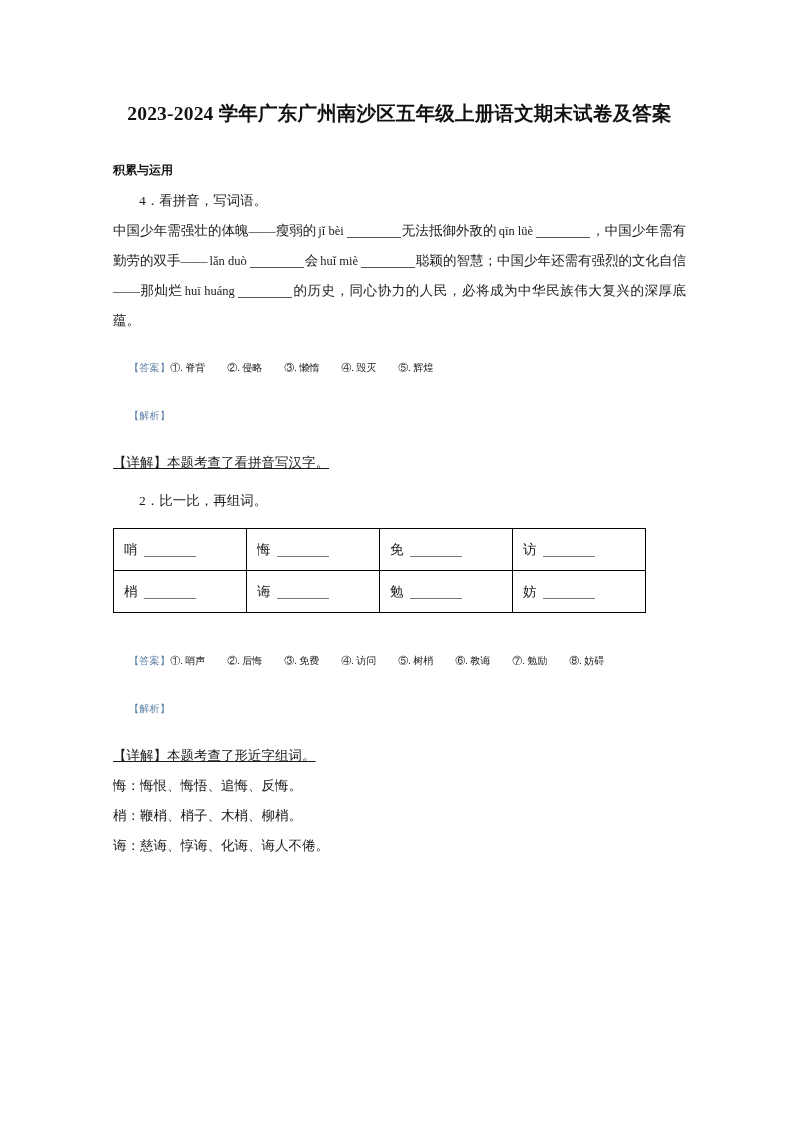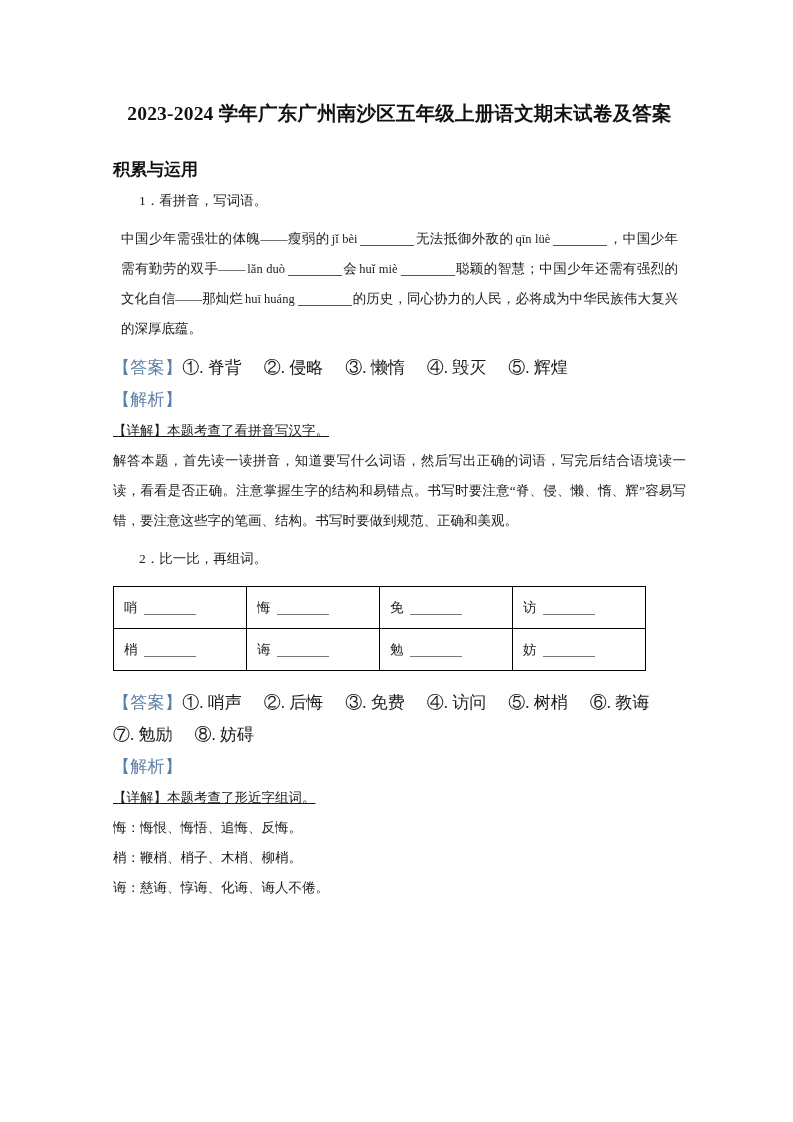--- a/index.html
+++ b/index.html
@@ -31,58 +31,58 @@
   h1.doc-title {
     font-size: 19.5px;
     font-weight: 700;
     line-height: 36px;
     text-align: center;
     margin: 0 0 0 0;
     letter-spacing: 0.2px;
     color: #111111;
   }
   .section-head {
-    font-size: 17px;
+    font-size: 12px;
     font-weight: 700;
     line-height: 20px;
     margin-top: 28px;
     margin-bottom: 6px;
     color: #111111;
   }
   .q-line {
     font-size: 13.5px;
     line-height: 30px;
     text-indent: 26px;
     margin: 0;
     color: #1a1a1a;
   }
   .para {
     font-size: 13.5px;
     line-height: 30px;
-    margin: 8px;
+    margin: 0;
     text-align: justify;
     text-justify: inter-character;
     color: #1a1a1a;
   }
   .para .py {
     font-family: "Liberation Serif", "DejaVu Serif", serif;
     font-size: 12.5px;
     padding: 0 2px;
   }
   .blank {
     display: inline-block;
     border-bottom: 1px solid #555;
     width: 54px;
     vertical-align: -3px;
     margin: 0 1px;
   }
   .ans-row {
-    font-size: 17px;
+    font-size: 10px;
     line-height: 32px;
-    margin: 0;
+    margin: 16px;
     color: #1a1a1a;
   }
   .tag-blue {
     color: #5b7fa6;
     letter-spacing: 0.3px;
   }
   .ans-item {
     display: inline-block;
     margin-right: 22px;
     white-space: nowrap;
@@ -132,31 +132,30 @@
 </head>
 <body>
 
 <div class="page">
   <div class="content">
 
     <h1 class="doc-title">2023-2024 学年广东广州南沙区五年级上册语文期末试卷及答案</h1>
 
     <div class="section-head">积累与运用</div>
 
-    <p class="q-line">1．看拼音，写词语。</p>
+    <p class="q-line">4．看拼音，写词语。</p>
 
     <p class="para"><span>中国少年需强壮的体魄——瘦弱的</span><span class="py">jǐ bèi</span><span class="blank"></span><span>无法抵御外敌的</span><span class="py">qīn lüè</span><span class="blank"></span><span>，中国少年需有勤劳的双手——</span><span class="py">lǎn duò</span><span class="blank"></span><span>会</span><span class="py">huǐ miè</span><span class="blank"></span><span>聪颖的智慧；中国少年还需有强烈的文化自信——那灿烂</span><span class="py">huī huáng</span><span class="blank"></span><span>的历史，同心协力的人民，必将成为中华民族伟大复兴的深厚底蕴。</span></p>
 
     <p class="ans-row"><span class="tag-blue">【答案】</span><span class="ans-item">①. 脊背</span><span class="ans-item">②. 侵略</span><span class="ans-item">③. 懒惰</span><span class="ans-item">④. 毁灭</span><span class="ans-item">⑤. 辉煌</span></p>
 
     <p class="ans-row tag-blue">【解析】</p>
 
     <p class="expl"><span>【详解】</span><span>本题考查了看拼音写汉字。</span></p>
 
-    <p class="expl-body">解答本题，首先读一读拼音，知道要写什么词语，然后写出正确的词语，写完后结合语境读一读，看看是否正确。注意掌握生字的结构和易错点。书写时要注意“脊、侵、懒、惰、辉”容易写错，要注意这些字的笔画、结构。书写时要做到规范、正确和美观。</p>
 
     <p class="q-line" style="margin-top:8px;">2．比一比，再组词。</p>
 
     <table class="grid">
       <tbody>
           <tr>
         <td><span>哨</span><span class="cell-blank"></span></td>
         <td><span>悔</span><span class="cell-blank"></span></td>
         <td><span>免</span><span class="cell-blank"></span></td>
         <td><span>访</span><span class="cell-blank"></span></td>

